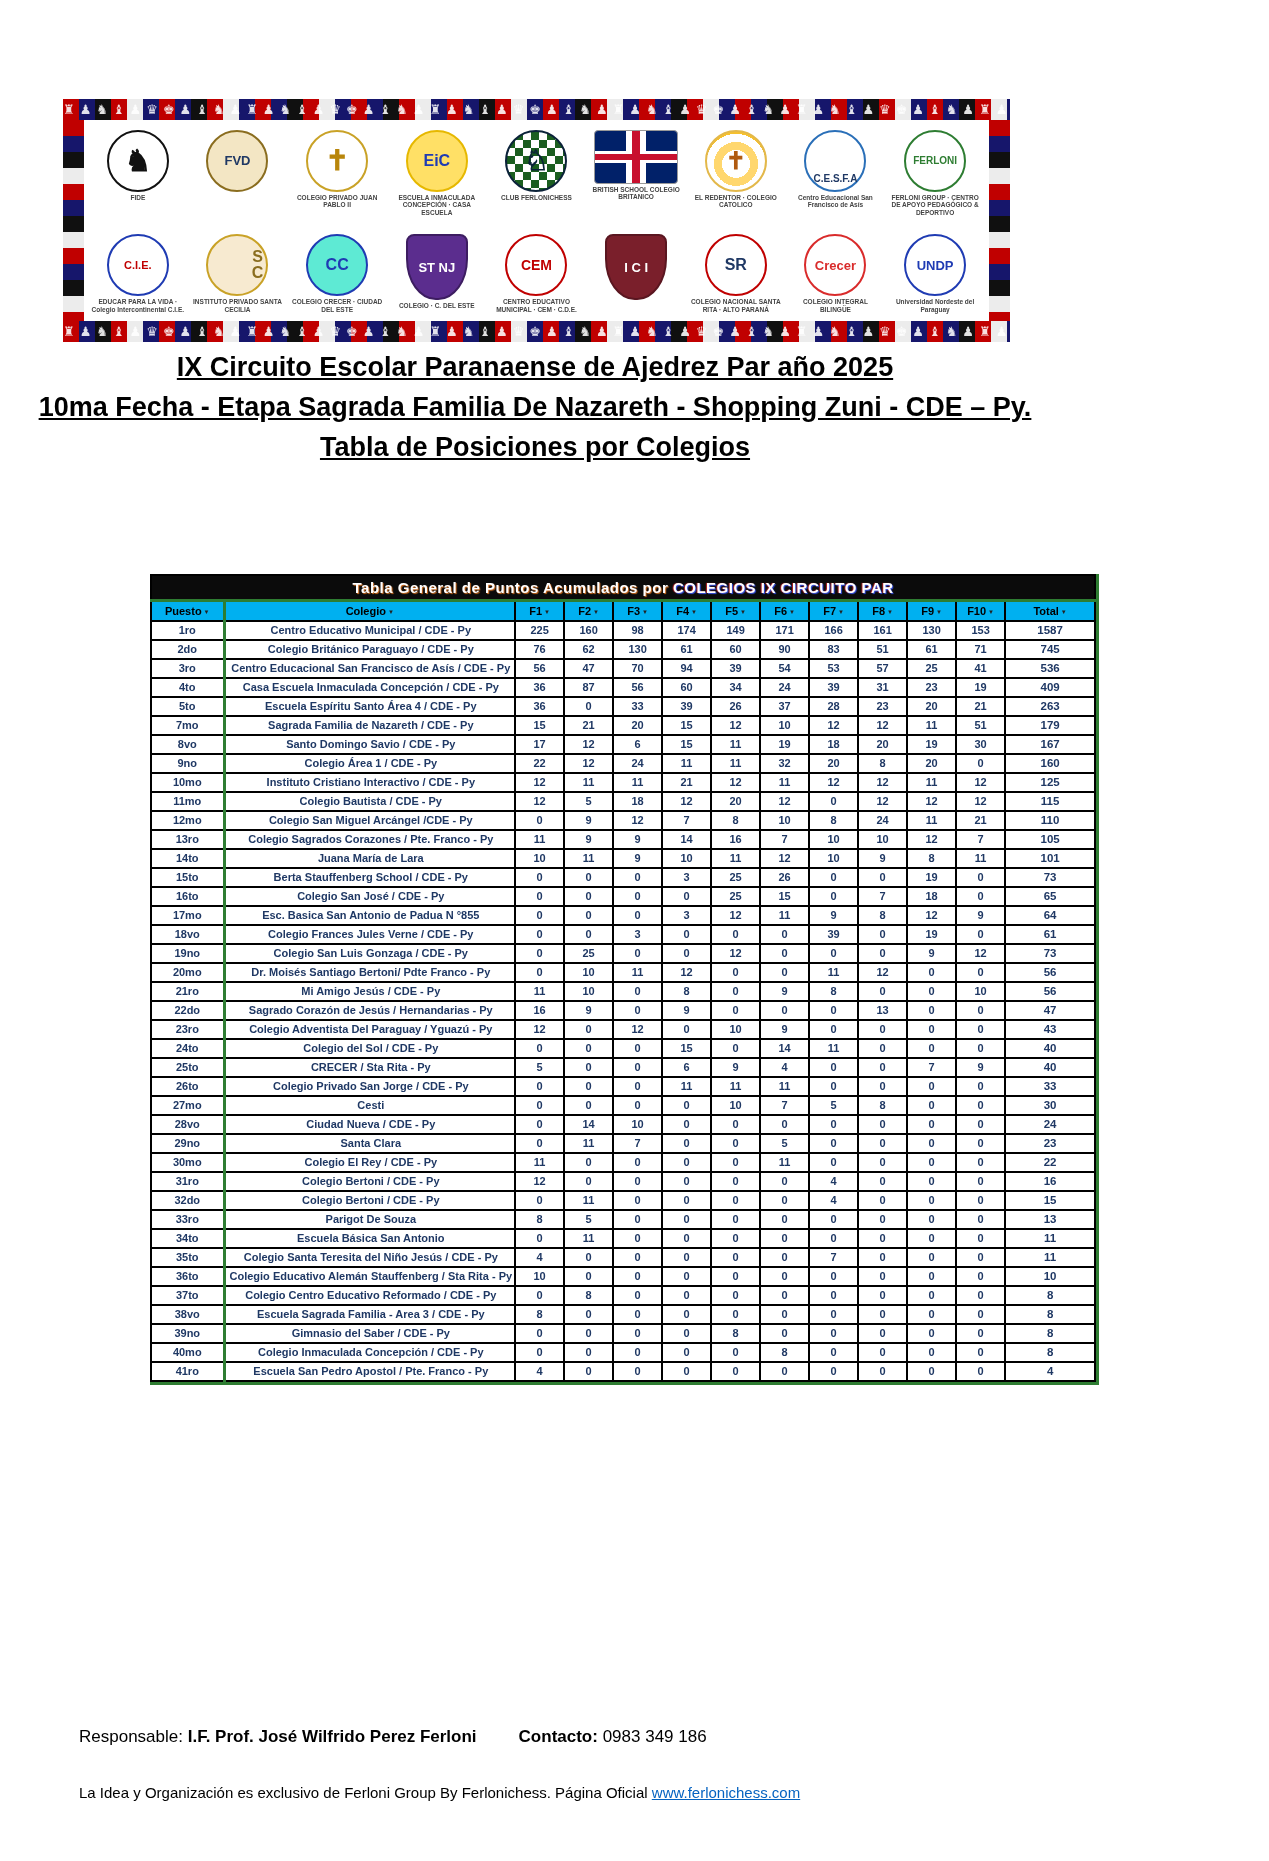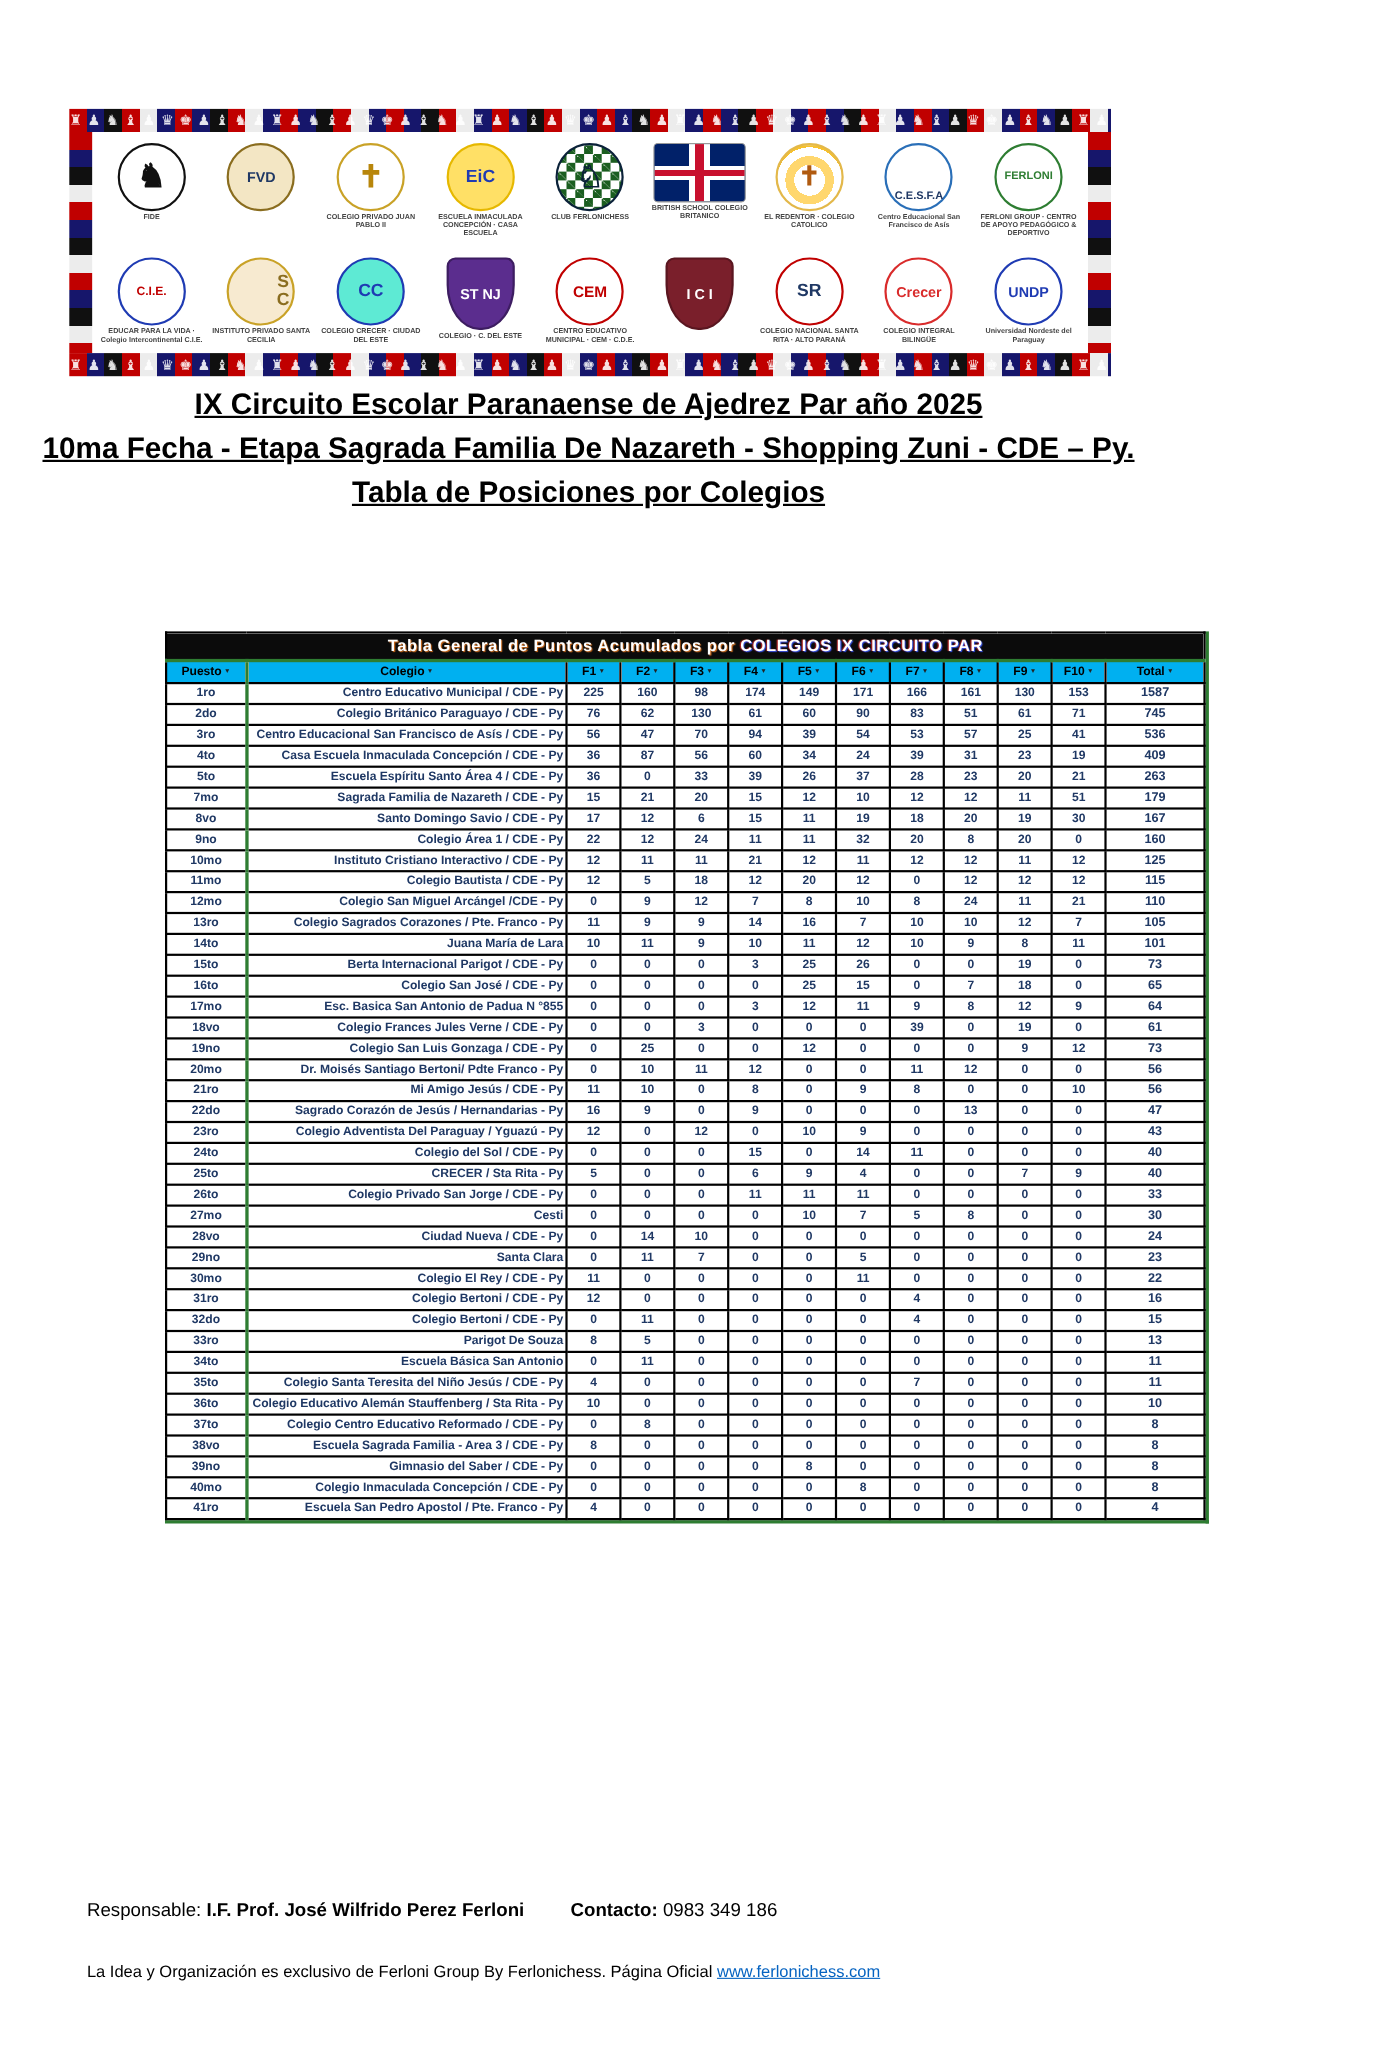--- a/index.html
+++ b/index.html
@@ -45,21 +45,21 @@
   
   .table-wrap{position:absolute;left:150px;top:574px;border-right:3px solid #2e7d32;border-bottom:3px solid #2e7d32;}
   table{border-collapse:collapse;table-layout:fixed;font-weight:bold;color:#1f3864;}
   th,td{border:2px solid #000;overflow:hidden;white-space:nowrap;box-sizing:border-box;padding:0 2px;}
   tr.bar th{background:#0b0b0b;color:#fff;font-size:15px;height:25px;border-bottom:3px solid #2e7d32;letter-spacing:.5px;}
   tr.bar .bar-left{text-shadow:1px 1px 1px rgba(232,120,30,.9);}
   tr.bar .bar-right{text-shadow:1px 1px 1px rgba(60,90,255,.9), -1px 0 1px rgba(220,40,40,.8);}
   tr.cols th{background:#00b0f0;color:#000;font-size:11px;height:21px;}
   tr.cols th .filter{font-size:6px;color:#222;margin-left:2px;vertical-align:middle;}
   td{height:17px;font-size:11px;line-height:17px;text-align:center;}
-  td.colegio{text-align:right;padding-left:4px;border-left:3px solid #2e7d32;}
+  td.colegio{text-align:center;padding-left:4px;border-left:3px solid #2e7d32;}
   th.colegio-h{border-left:3px solid #2e7d32;}
   td.total{font-size:11.5px;}
 
   
   .f1{position:absolute;left:79px;top:1727px;font-size:17px;color:#000;}
   .f1 .b{font-weight:bold;}
   .f1 .gap{display:inline-block;width:42px;}
   .f2{position:absolute;left:79px;top:1784px;font-size:15px;color:#000;}
   .f2 a{color:#0563c1;text-decoration:underline;}
 </style>
@@ -423,21 +423,21 @@
             <td class="num">11</td>
             <td class="num">12</td>
             <td class="num">10</td>
             <td class="num">9</td>
             <td class="num">8</td>
             <td class="num">11</td>
             <td class="total">101</td>
           </tr>
           <tr>
             <td class="puesto">15to</td>
-            <td class="colegio">Berta Internacional Parigot / CDE - Py</td>
+            <td class="colegio">Berta Stauffenberg School / CDE - Py</td>
             <td class="num">0</td>
             <td class="num">0</td>
             <td class="num">0</td>
             <td class="num">3</td>
             <td class="num">25</td>
             <td class="num">26</td>
             <td class="num">0</td>
             <td class="num">0</td>
             <td class="num">19</td>
             <td class="num">0</td>

